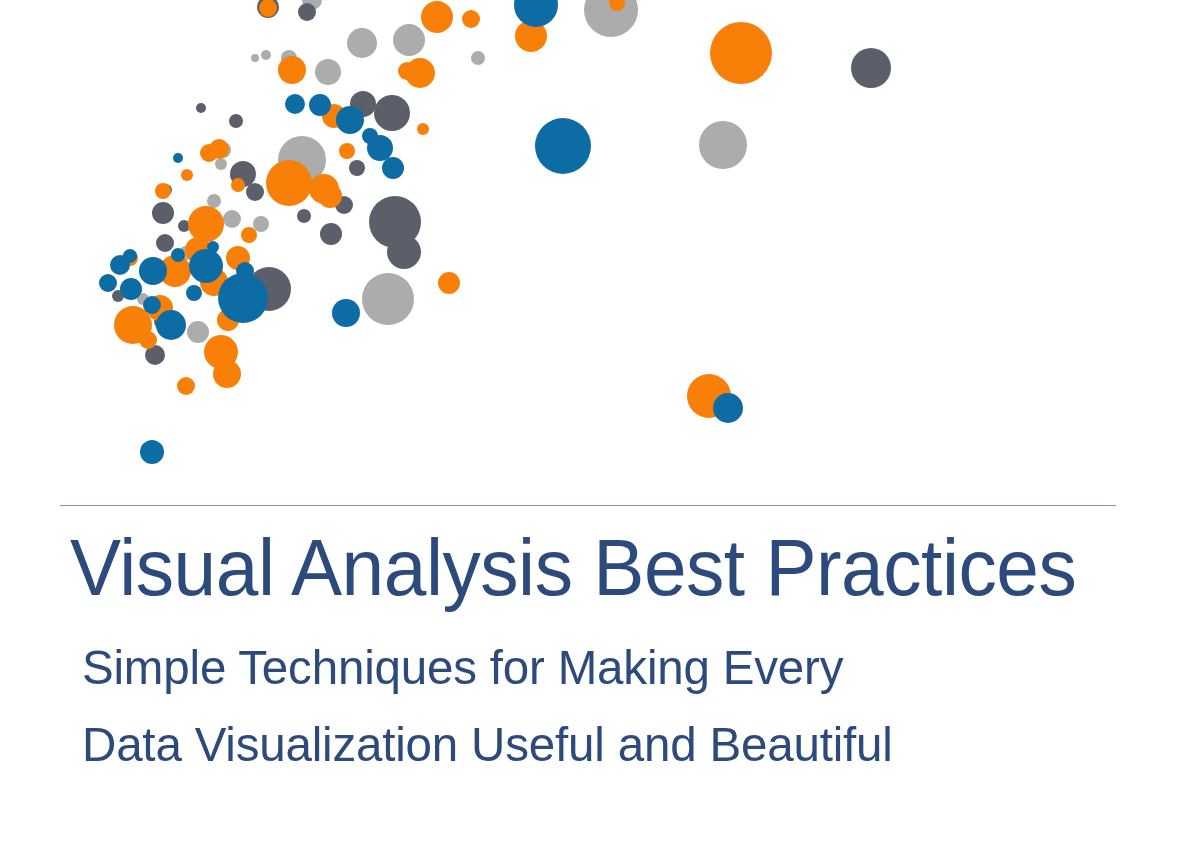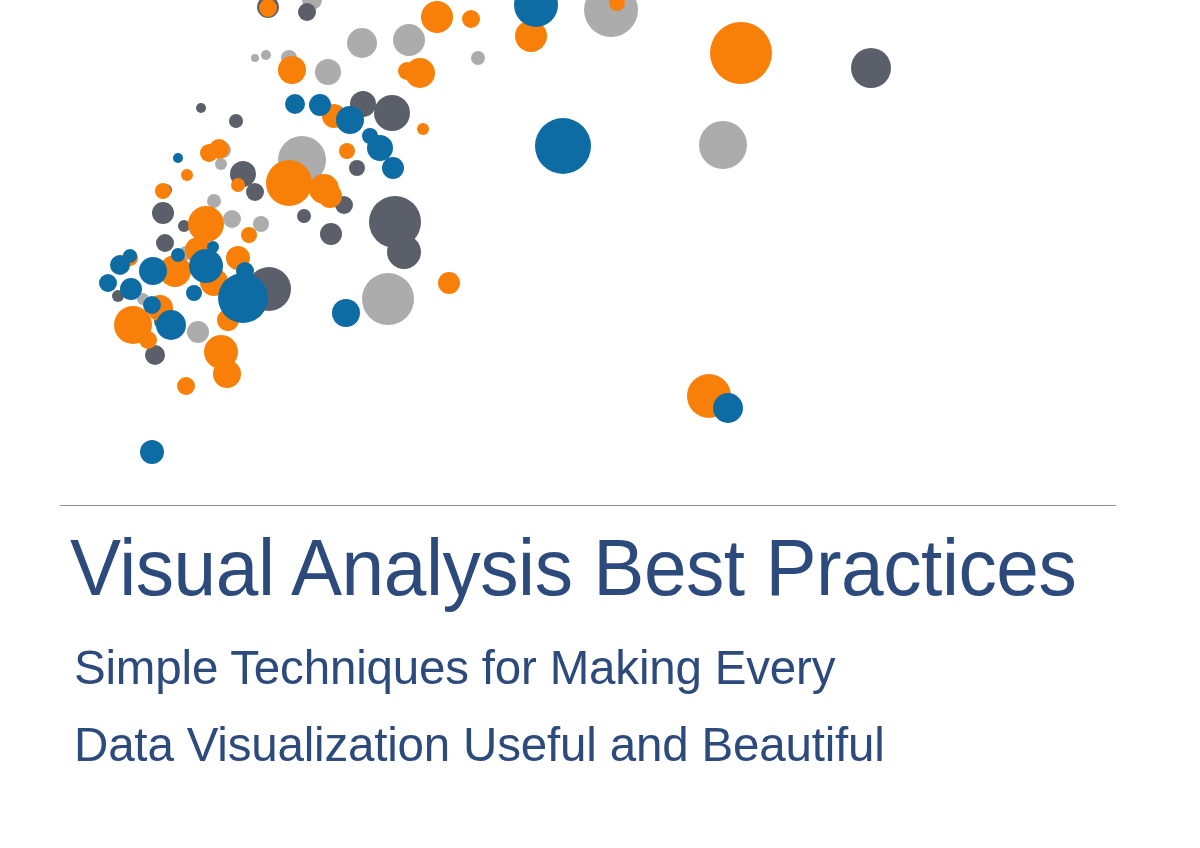--- a/index.html
+++ b/index.html
@@ -67,21 +67,21 @@
     color: #2d4a7c;
     letter-spacing: -0.5px;
     margin: 0;
     padding: 0;
     transform: scaleX(0.97);
     transform-origin: left center;
     white-space: nowrap;
   }
 
   #page-subtitle {
-    margin: 4px;
+    margin: 12px;
     padding: 0;
     margin-top: 22px;
   }
   .subtitle-line {
     font-family: "Liberation Sans", sans-serif;
     font-size: 49px;
     line-height: 1.58;
     font-weight: 400;
     color: #2d4a7c;
     letter-spacing: -0.2px;

